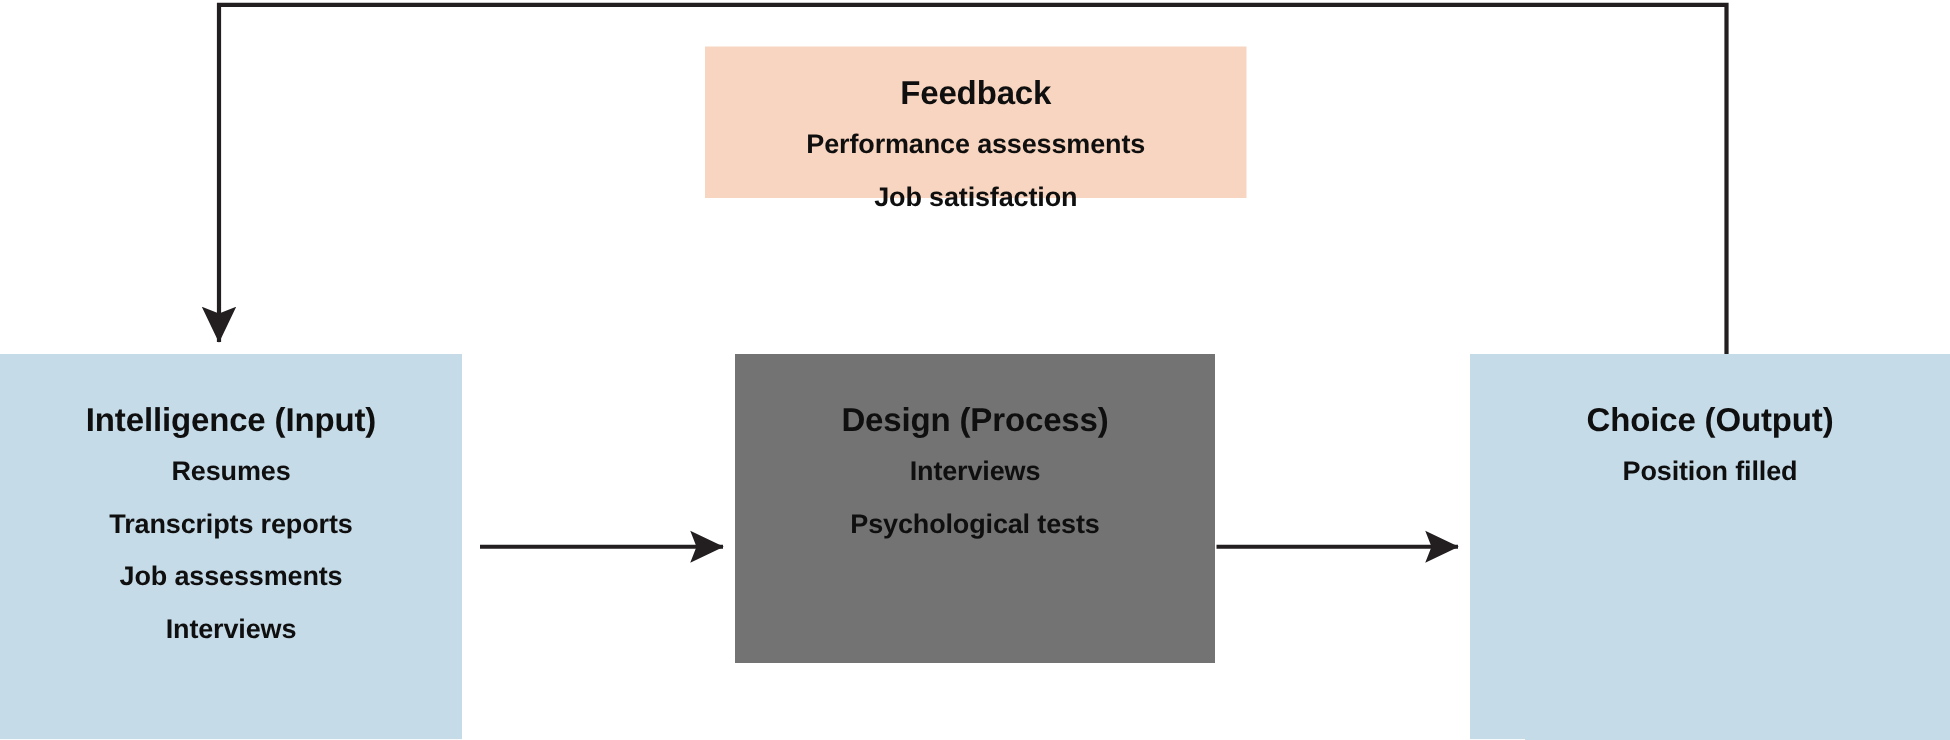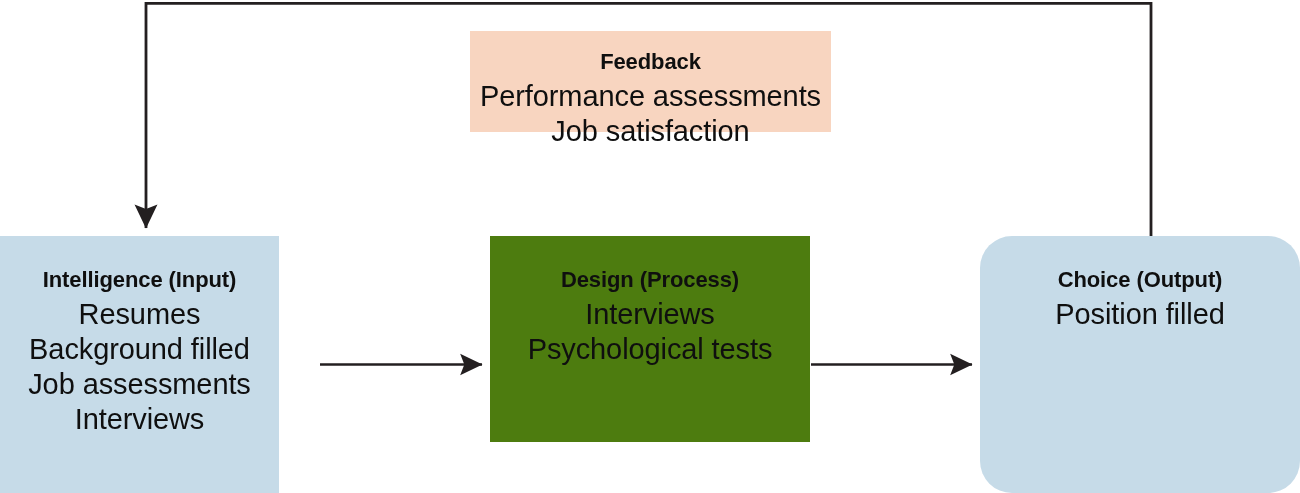--- a/index.html
+++ b/index.html
@@ -28,50 +28,49 @@
   }
   .node .node-title {
     display: block;
     font-weight: bold;
     font-size: 22px;
     letter-spacing: -0.1px;
     white-space: nowrap;
   }
   .node .node-line {
     display: block;
-    font-weight: normal;
-    font-size: 29px;
+    font-weight: bold;
+    font-size: 18px;
     letter-spacing: -0.1px;
     white-space: nowrap;
   }
   
   #node-intelligence {
     left: 0px;
     top: 236px;
-    width: 279px;
+    width: 308px;
     height: 257px;
     background: #c6dbe8;
     padding-top: 26px;
   }
   #node-design {
     left: 490px;
     top: 236px;
     width: 320px;
     height: 206px;
-    background: #4d7c0f;
+    background: #737373;
     padding-top: 26px;
   }
   #node-choice {
     left: 980px;
     top: 236px;
     width: 320px;
     height: 257px;
     background: #c6dbe8;
     padding-top: 26px;
-    border-radius: 32px;
   }
   
   #node-feedback {
     left: 470px;
     top: 31px;
     width: 361px;
     height: 101px;
     background: #f8d5c0;
     padding-top: 13px;
   }
@@ -112,21 +111,21 @@
 
   <div class="node" id="node-feedback">
     <span class="node-title">Feedback</span>
     <span class="node-line">Performance assessments</span>
     <span class="node-line">Job satisfaction</span>
   </div>
 
   <div class="node" id="node-intelligence">
     <span class="node-title">Intelligence (Input)</span>
     <span class="node-line">Resumes</span>
-    <span class="node-line">Background filled</span>
+    <span class="node-line">Transcripts reports</span>
     <span class="node-line">Job assessments</span>
     <span class="node-line">Interviews</span>
   </div>
 
   <div class="node" id="node-design">
     <span class="node-title">Design (Process)</span>
     <span class="node-line">Interviews</span>
     <span class="node-line">Psychological tests</span>
   </div>
 

